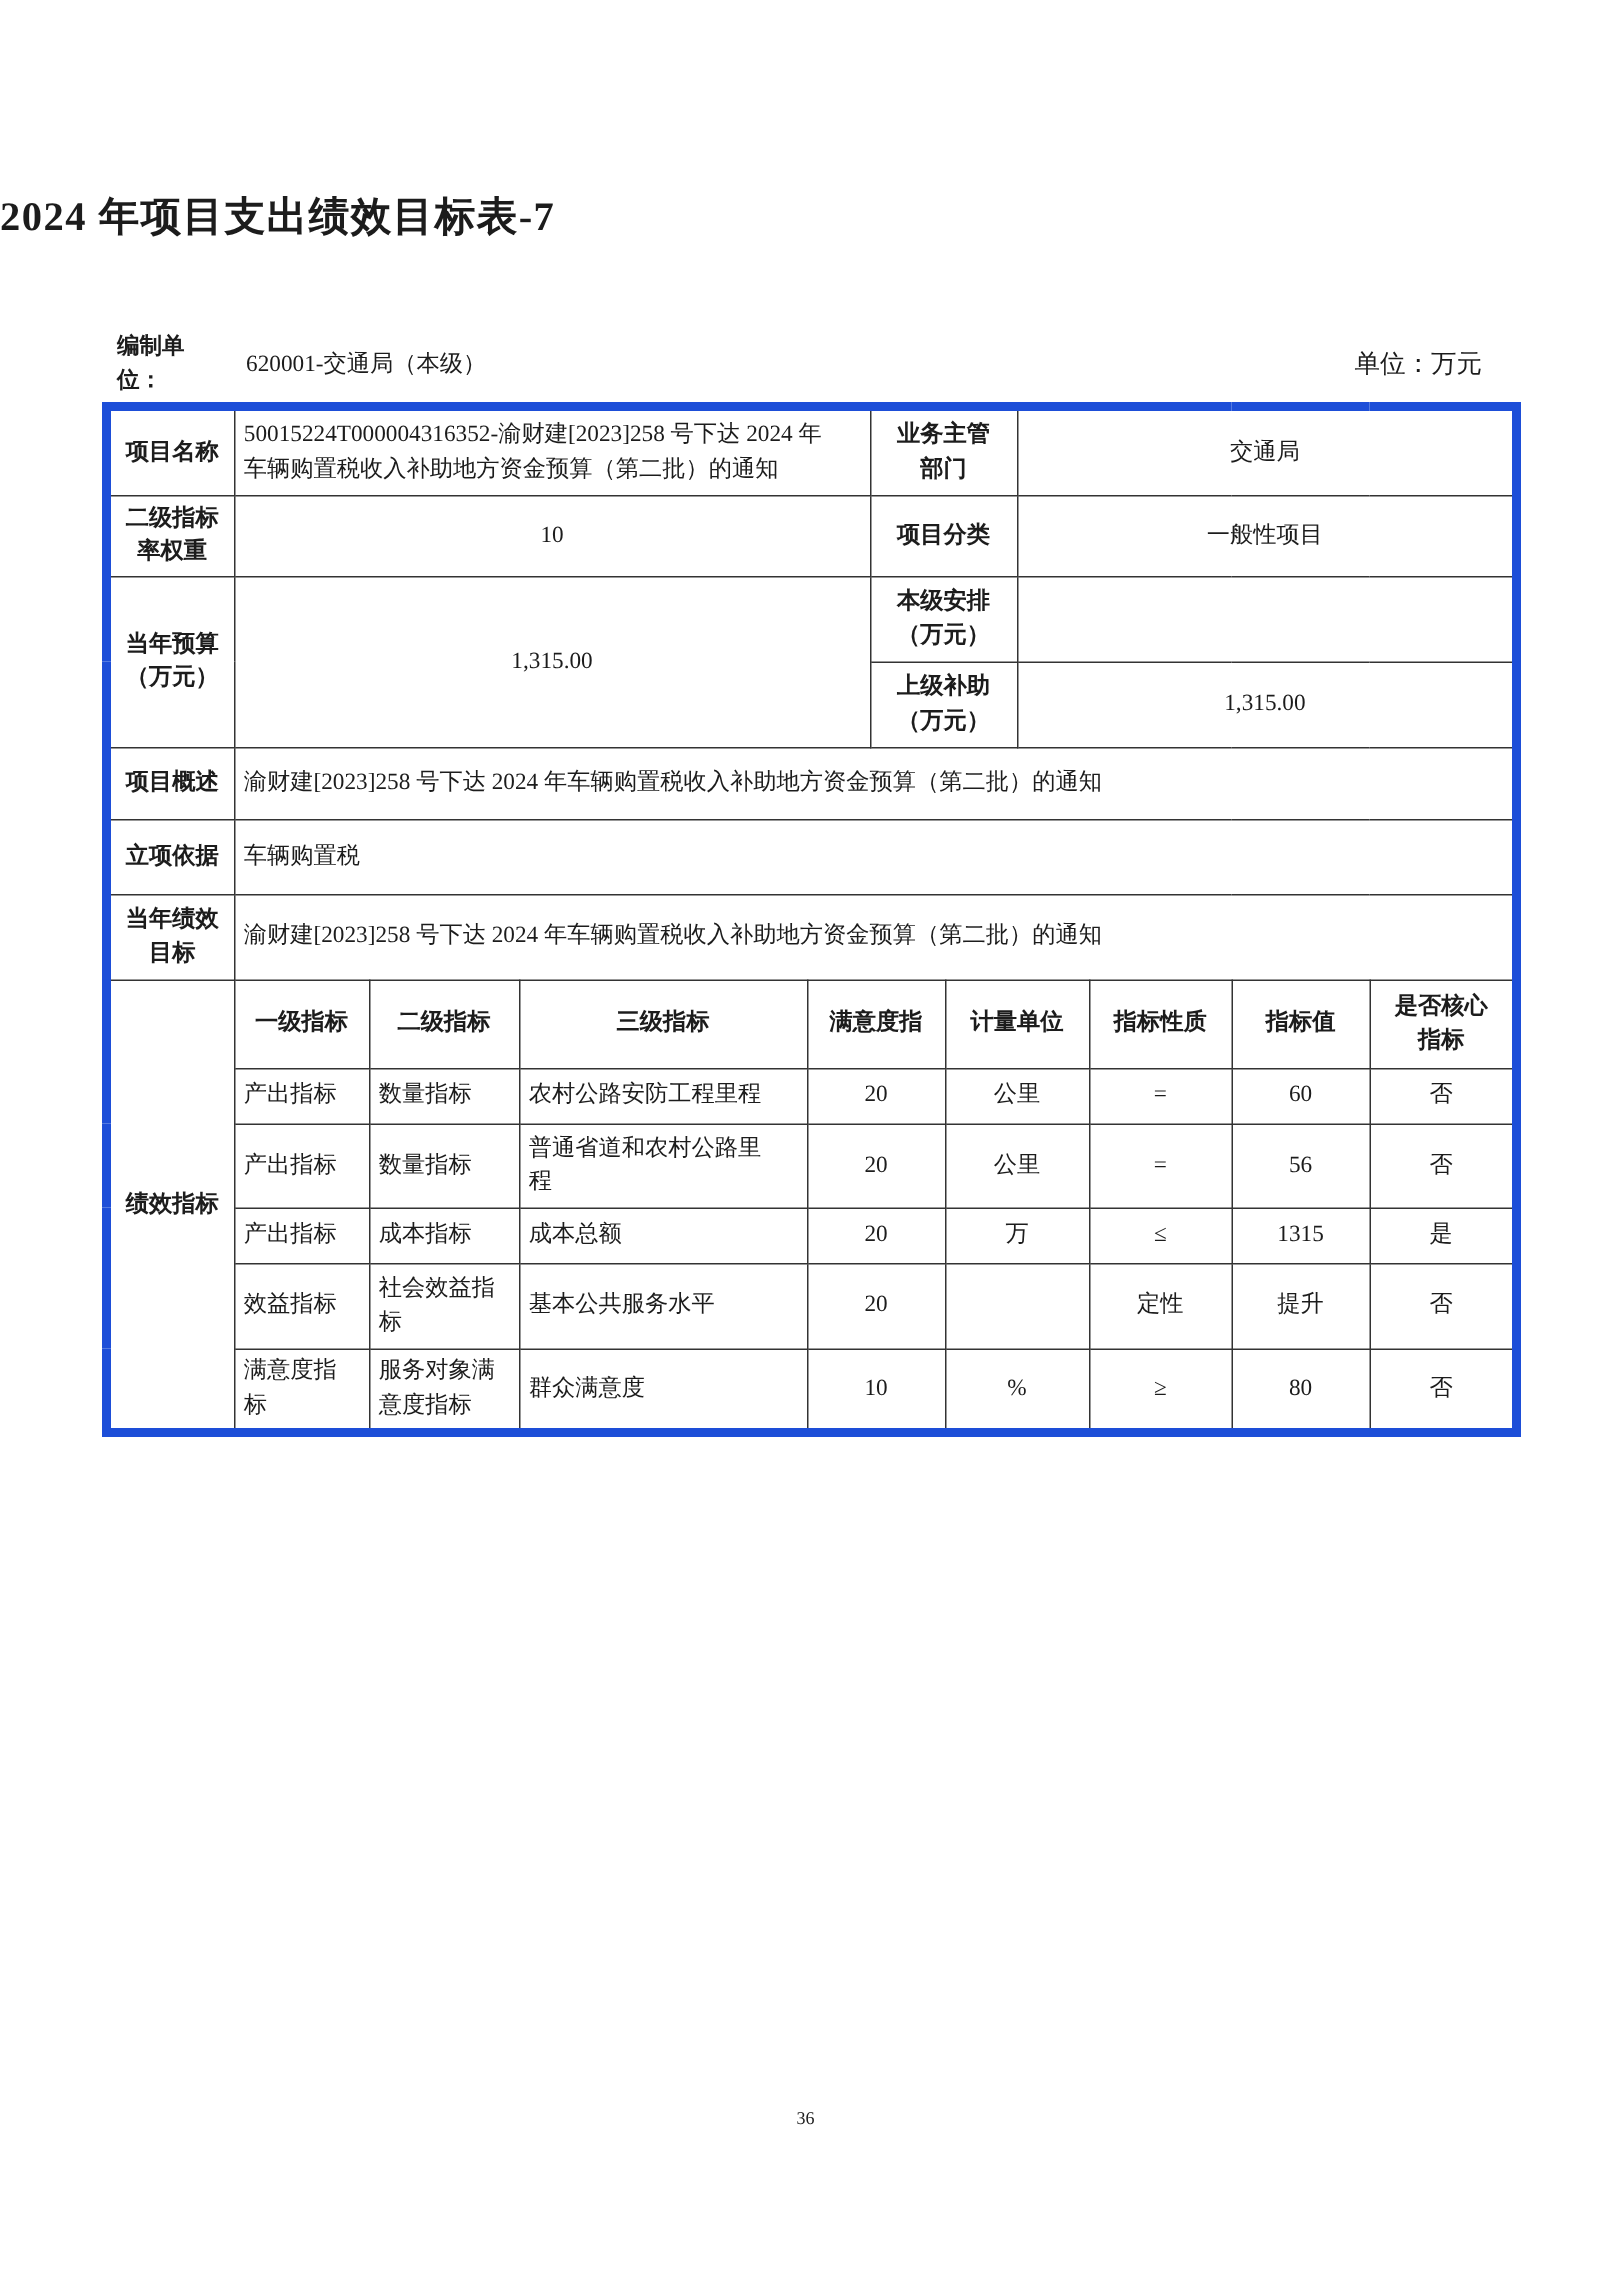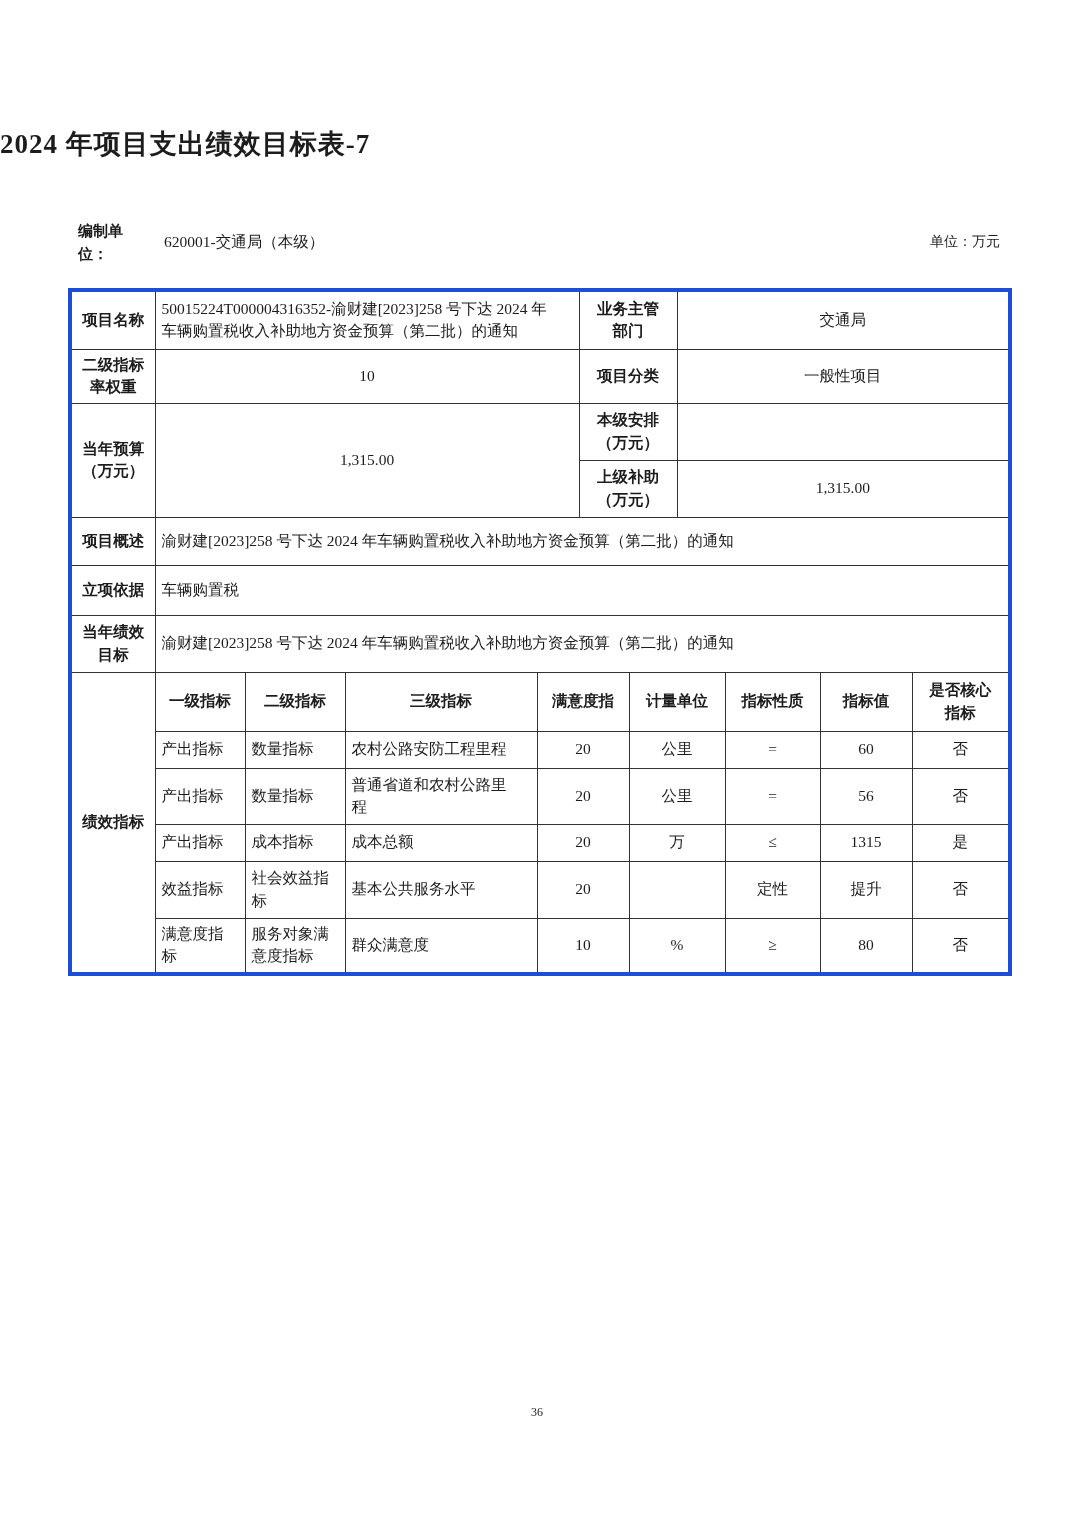--- a/index.html
+++ b/index.html
@@ -18,25 +18,25 @@
     position:absolute; top:214px; left:68px; width:940px; height:56px;
     display:flex; align-items:center;
   }
   .meta-label {
     width:78px; margin-left:10px; 
     font-family:"Liberation Sans","DejaVu Sans",sans-serif;
     font-weight:600; font-size:15px; line-height:23px;
     white-space:pre-line;
   }
   .meta-value { margin-left:8px; font-size:15.5px; }
-  .meta-unit  { margin-left:auto; margin-right:8px; font-size:14px; }
+  .meta-unit  { margin-left:auto; margin-right:20px; font-size:17px; }
   table.main {
-    position:absolute; top:288px; left:68px; width:940px;
+    position:absolute; top:268px; left:68px; width:940px;
     border-collapse:collapse; table-layout:fixed;
-    border:4px solid #1d4ed8;
+    border:6px solid #1d4ed8;
   }
   table.main td {
     border:1px solid #333;
     font-size:15.5px; line-height:1.45;
     vertical-align:middle;
     white-space:pre-line;
     padding:3px 6px;
     overflow:hidden;
   }
   td.lbl {

